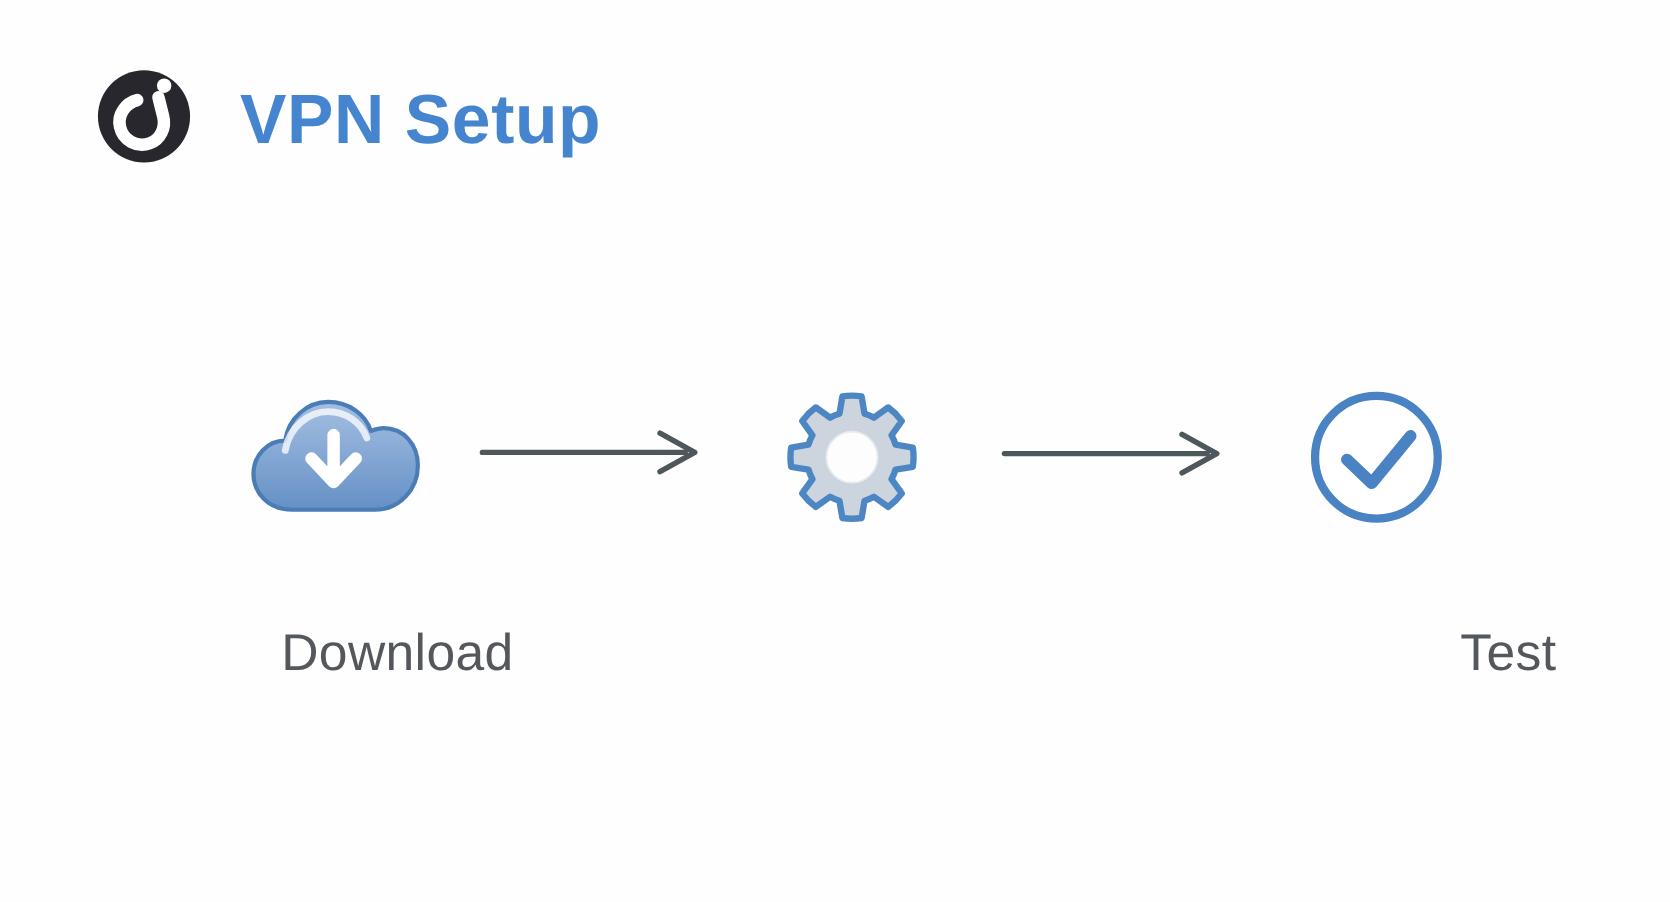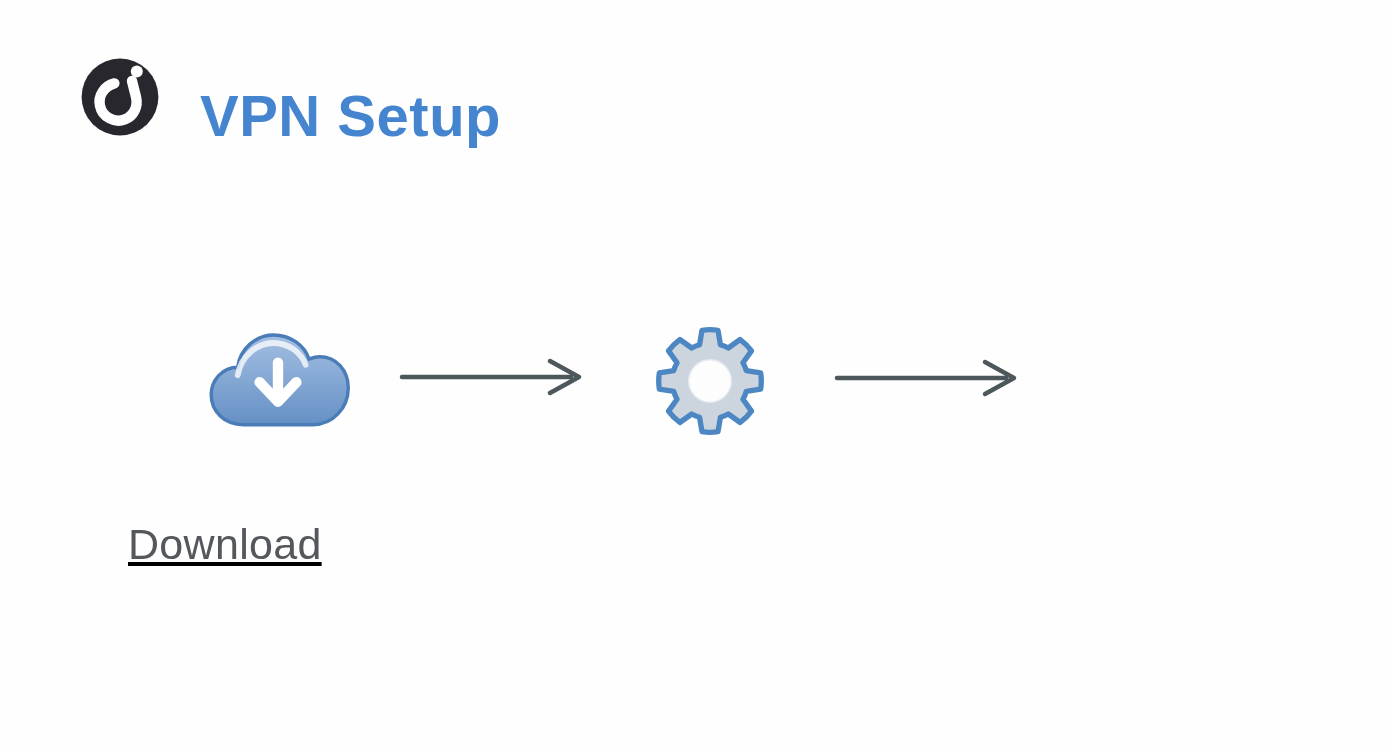--- a/index.html
+++ b/index.html
@@ -11,29 +11,29 @@
     position: relative;
   }
   .canvas { position: absolute; inset: 0; }
 
   
   .logo {
     position: absolute; left: 80px; top: 57px;
     width: 80px; height: 80px;
   }
   .page-title {
-    position: absolute; left: 200px; top: 76px;
+    position: absolute; left: 200px; top: 60px;
     height: 80px; line-height: 80px;
     font-size: 58px; font-weight: 600;
     color: #4584cf; letter-spacing: 0.5px;
     white-space: nowrap;
   }
 
   
-  .step { position: absolute; width: 300px; text-align: left; text-decoration: underline; }
+  .step { position: absolute; width: 300px; text-align: right; }
   .step-download { left: 128px; top: 316px; }
   .step-install  { left: 560px; top: 316px; }
   .step-test     { left: 997px; top: 316px; }
 
   .icon-wrap {
     height: 130px;
     display: flex; align-items: center; justify-content: center;
   }
   .step-label {
     display: block;
@@ -87,14 +87,23 @@
         <path d="M97.5,49.2 L112.4,51.7 A53,53 0 0,1 112.4,68.3 L97.5,70.8 A39,39 0 0,1 94.1,78.9 L102.9,91.2 A53,53 0 0,1 91.2,102.9 L78.9,94.1 A39,39 0 0,1 70.8,97.5 L68.3,112.4 A53,53 0 0,1 51.7,112.4 L49.2,97.5 A39,39 0 0,1 41.1,94.1 L28.8,102.9 A53,53 0 0,1 17.1,91.2 L25.9,78.9 A39,39 0 0,1 22.5,70.8 L7.6,68.3 A53,53 0 0,1 7.6,51.7 L22.5,49.2 A39,39 0 0,1 25.9,41.1 L17.1,28.8 A53,53 0 0,1 28.8,17.1 L41.1,25.9 A39,39 0 0,1 49.2,22.5 L51.7,7.6 A53,53 0 0,1 68.3,7.6 L70.8,22.5 A39,39 0 0,1 78.9,25.9 L91.2,17.1 A53,53 0 0,1 102.9,28.8 L94.1,41.1 A39,39 0 0,1 97.5,49.2 Z" fill="#ccd5dd" stroke="#4d87c3" stroke-width="5.5" stroke-linejoin="round"></path>
         <circle cx="60" cy="60" r="22" fill="#fdfdfe" stroke="#e6ebf0" stroke-width="1.5"></circle>
       </svg>
     </div>
   </div>
 
   <svg class="arrow arrow-2" viewBox="0 0 200 44">
     <path d="M 5,22 H 174 M 153,6 L 182,22 L 153,38" fill="none" stroke="#4d575c" stroke-width="4.5" stroke-linecap="round" stroke-linejoin="round"></path>
   </svg>
 
+  <div class="step step-test">
+    <div class="icon-wrap">
+      <svg width="114" height="114" viewBox="0 0 116 116">
+        <circle cx="58" cy="58" r="52" fill="#ffffff" stroke="#4a83c4" stroke-width="7"></circle>
+        <path d="M 33,60 L 54,80 L 87,40" fill="none" stroke="#4a83c4" stroke-width="10" stroke-linecap="round" stroke-linejoin="round"></path>
+      </svg>
+    </div>
+    <span class="step-label">Test</span>
+  </div>
 
 </div>
 
 </body></html>

